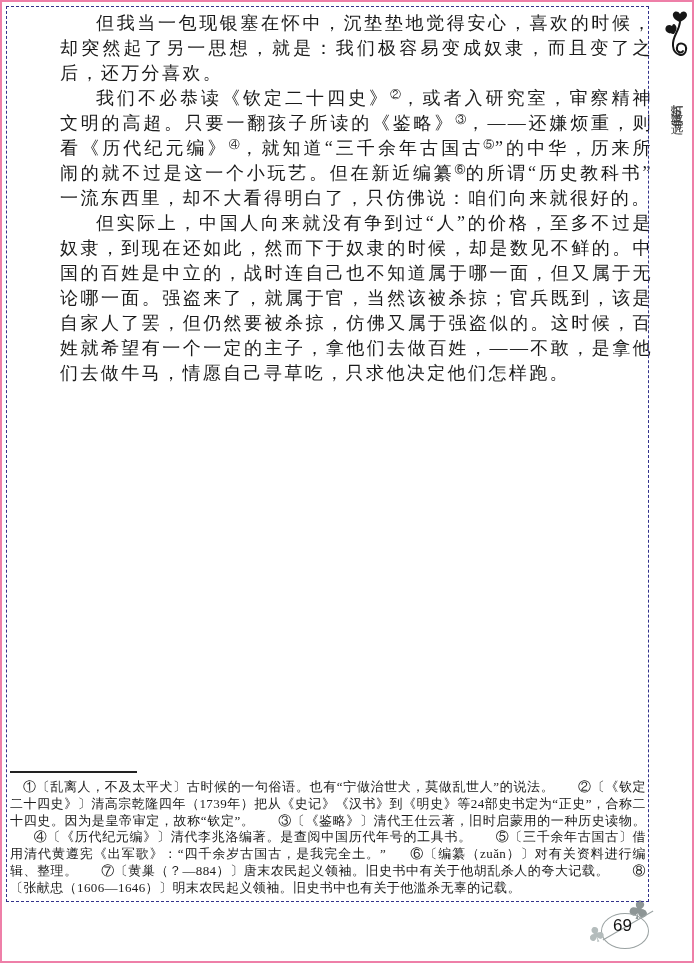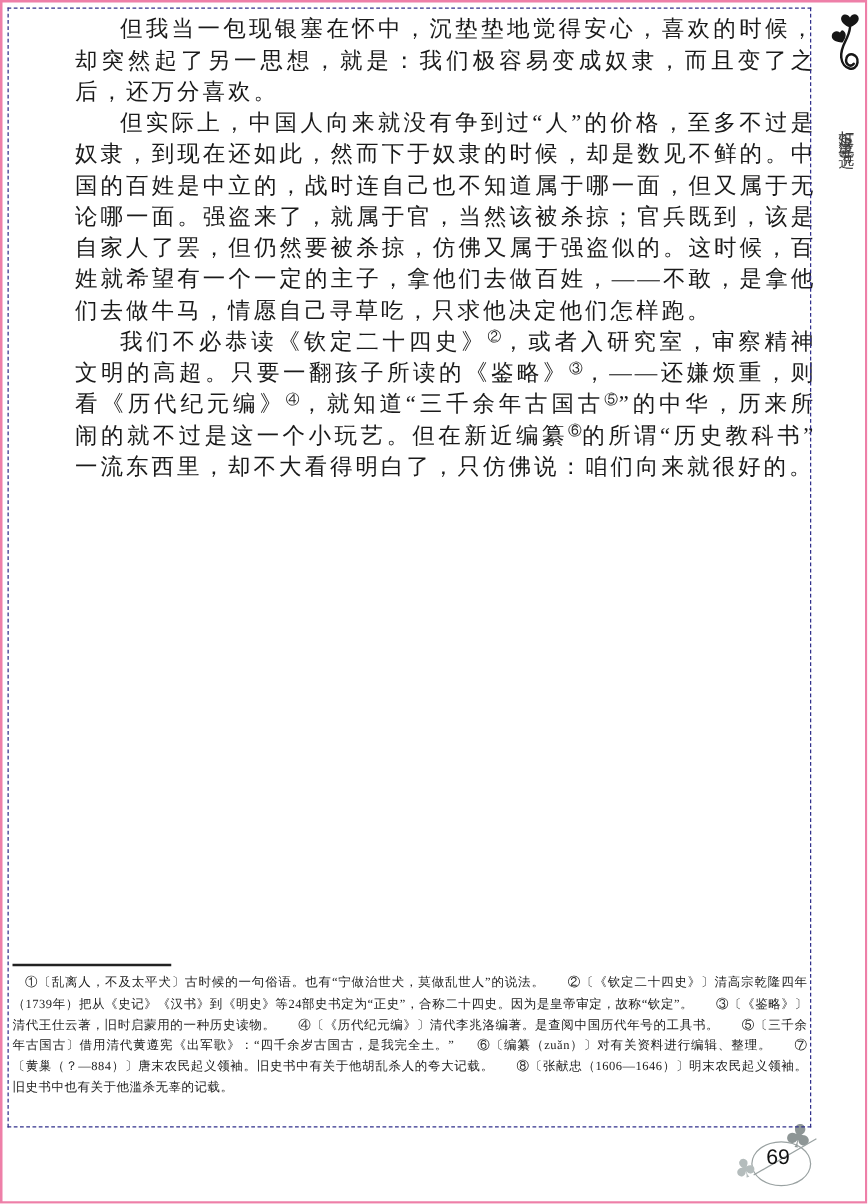--- a/index.html
+++ b/index.html
@@ -24,21 +24,21 @@
     text-align:justify; color:var(--text,#1a1a1a); z-index:2;margin-left:40px;
   }
   .para { margin:0; text-indent:2em; }
   sup.fnref { font-size:11px; letter-spacing:0; line-height:0; vertical-align:6px; }
   .footnote-sep {
     position:absolute; left:10px; top:771px; width:127px; height:2px;
     background:#222; z-index:2;
   }
   .footnotes {
     position:absolute; left:10px; top:779px; width:636px;
-    font-size:10px; line-height:16.8px; letter-spacing:0.4px;
+    font-size:13px; line-height:16.8px; letter-spacing:0.4px;
     text-align:justify; text-indent:1em; color:var(--text,#1a1a1a); z-index:2;
   }
   .fn-gap { display:inline-block; width:1.8em; }
   .corner-flourish {
     position:absolute; left:664px; top:10px; width:30px; height:80px; z-index:3;
   }
   .side-title {
     position:absolute; left:668px; top:94px;
     writing-mode:vertical-rl; text-orientation:mixed;
     font-size:12.5px; letter-spacing:3px; color:#3a3a3a; z-index:3;
@@ -74,22 +74,22 @@
       <path d="M16 4 C14 0 8 1 9 6 C10 10 16 12 16 12 C16 12 23 9 23 5 C23 1 18 0 16 4 Z" fill="#161616"></path>
       <path d="M8 16 C4 13 0 17 2 21 C4 24 10 24 10 24 C10 24 14 19 12 16 C10 13 9 14 8 16 Z" fill="#161616"></path>
       <path d="M16 12 C15 22 8 26 9 36 C10 46 21 48 22 40 C23 33 14 31 13 37 C12 42 17 44 19 41" stroke="#161616" stroke-width="2" fill="none" stroke-linecap="round"></path>
     </svg>
   </div>
 
   <div class="side-title">灯下漫笔（节选）</div>
 
   <div class="main-text" id="main-text">
       <p class="para">但我当一包现银塞在怀中，沉垫垫地觉得安心，喜欢的时候，却突然起了另一思想，就是：我们极容易变成奴隶，而且变了之后，还万分喜欢。</p>
+      <p class="para">我们不必恭读《钦定二十四史》<sup class="fnref">②</sup>，或者入研究室，审察精神文明的高超。只要一翻孩子所读的《鉴略》<sup class="fnref">③</sup>，——还嫌烦重，则看《历代纪元编》<sup class="fnref">④</sup>，就知道“三千余年古国古<sup class="fnref">⑤</sup>”的中华，历来所闹的就不过是这一个小玩艺。但在新近编纂<sup class="fnref">⑥</sup>的所谓“历史教科书”一流东西里，却不大看得明白了，只仿佛说：咱们向来就很好的。</p>
       <p class="para">但实际上，中国人向来就没有争到过“人”的价格，至多不过是奴隶，到现在还如此，然而下于奴隶的时候，却是数见不鲜的。中国的百姓是中立的，战时连自己也不知道属于哪一面，但又属于无论哪一面。强盗来了，就属于官，当然该被杀掠；官兵既到，该是自家人了罢，但仍然要被杀掠，仿佛又属于强盗似的。这时候，百姓就希望有一个一定的主子，拿他们去做百姓，——不敢，是拿他们去做牛马，情愿自己寻草吃，只求他决定他们怎样跑。</p>
-      <p class="para">我们不必恭读《钦定二十四史》<sup class="fnref">②</sup>，或者入研究室，审察精神文明的高超。只要一翻孩子所读的《鉴略》<sup class="fnref">③</sup>，——还嫌烦重，则看《历代纪元编》<sup class="fnref">④</sup>，就知道“三千余年古国古<sup class="fnref">⑤</sup>”的中华，历来所闹的就不过是这一个小玩艺。但在新近编纂<sup class="fnref">⑥</sup>的所谓“历史教科书”一流东西里，却不大看得明白了，只仿佛说：咱们向来就很好的。</p>
     </div>
 
   <div class="footnote-sep"></div>
   <div class="footnotes" id="footnotes"><span>①〔乱离人，不及太平犬〕古时候的一句俗语。也有“宁做治世犬，莫做乱世人”的说法。</span><span class="fn-gap"></span><span>②〔《钦定二十四史》〕清高宗乾隆四年（1739年）把从《史记》《汉书》到《明史》等24部史书定为“正史”，合称二十四史。因为是皇帝审定，故称“钦定”。</span><span class="fn-gap"></span><span>③〔《鉴略》〕清代王仕云著，旧时启蒙用的一种历史读物。</span><span class="fn-gap"></span><span>④〔《历代纪元编》〕清代李兆洛编著。是查阅中国历代年号的工具书。</span><span class="fn-gap"></span><span>⑤〔三千余年古国古〕借用清代黄遵宪《出军歌》：“四千余岁古国古，是我完全土。”</span><span class="fn-gap"></span><span>⑥〔编纂（zuǎn）〕对有关资料进行编辑、整理。</span><span class="fn-gap"></span><span>⑦〔黄巢（？—884）〕唐末农民起义领袖。旧史书中有关于他胡乱杀人的夸大记载。</span><span class="fn-gap"></span><span>⑧〔张献忠（1606—1646）〕明末农民起义领袖。旧史书中也有关于他滥杀无辜的记载。</span></div>
 
   <div class="pagenum-wrap">
     <span class="clover c1">♣</span>
     <span class="arc"></span>
     <span class="arc-line"></span>
     <span class="clover c2">♣</span>

